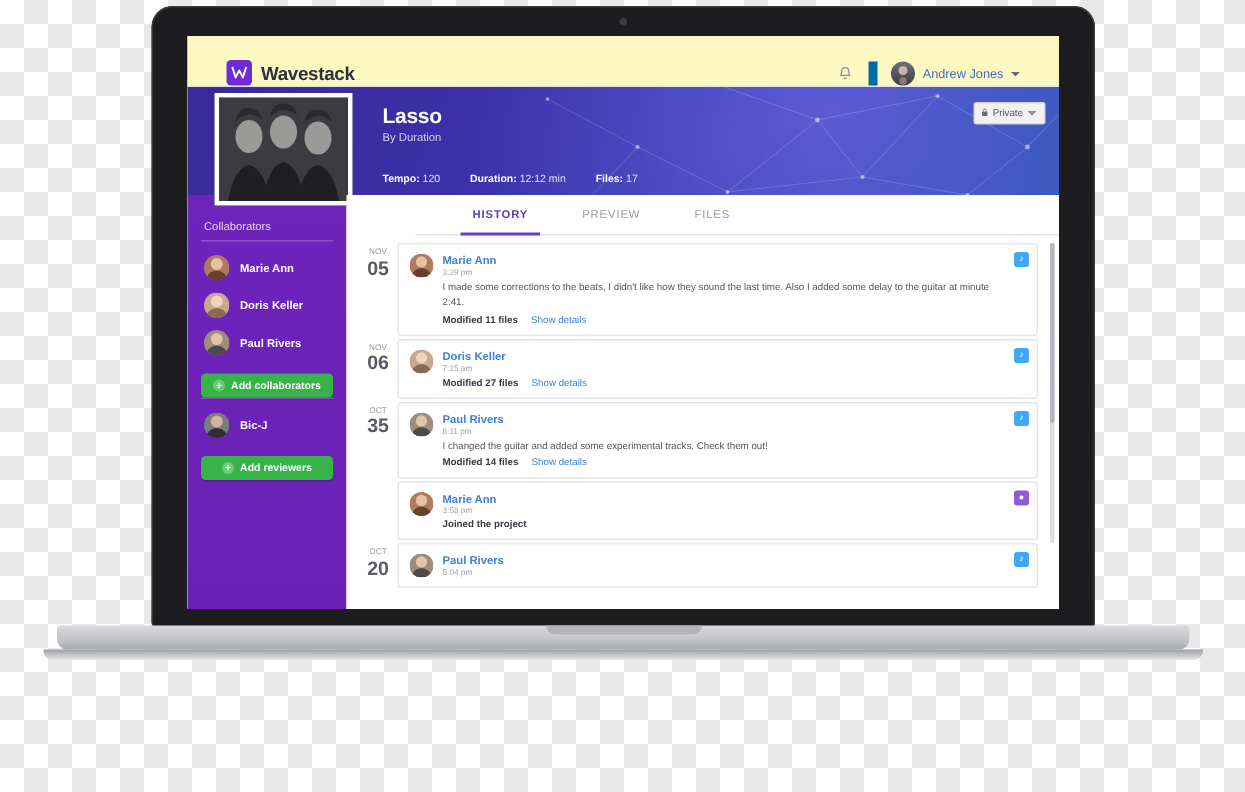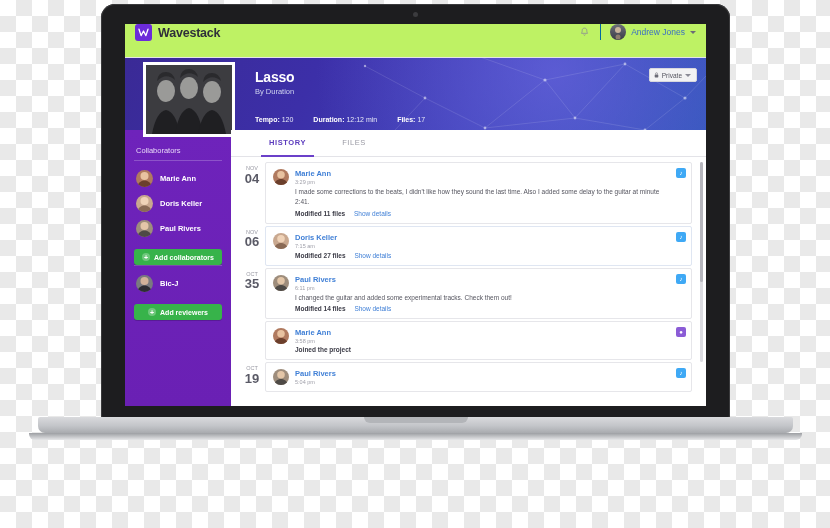--- a/index.html
+++ b/index.html
@@ -92,25 +92,25 @@
   
   .app {
     position: absolute;
     inset: 0;
     background: #fff;
     font-size: 8px;
     color: #444;
   }
   .topbar {
     height: 33px;
-    background: #bef264;
+    background: #fef9c3;
     border-bottom: 1px solid #e4e4e8;
     display: flex;
-    align-items: flex-start;
-    padding: 0 10px;
+    align-items: flex-end;
+    padding: 0 26px;
     position: relative;
   }
   .brand {
     display: flex;
     align-items: center;
     gap: 6px;
   }
   .brand-mark {
     width: 17px; height: 17px;
     background: #6c2bd9;
@@ -132,21 +132,21 @@
   .bell {
     width: 13px; height: 13px;
     display: flex; align-items: center; justify-content: center;
     color: #8a8a95;
   }
   .user-chip {
     display: flex;
     align-items: center;
     gap: 5px;
     padding-left: 9px;
-    border-left: 1px solid #0369a1;
+    border-left: 6px solid #0369a1;
   }
   .user-avatar {
     width: 16px; height: 16px;
     border-radius: 50%;
     background: linear-gradient(#6d6f7a, #3a3c46);
     position: relative;
     overflow: hidden;
   }
   .user-avatar::after {
     content: "";
@@ -300,20 +300,21 @@
     line-height: 1;
     color: #fff;
   }
 
   
   .main {
     flex: 1;
     background: #fff;
     position: relative;
     overflow: hidden;
+    padding-left: 46px;
   }
   .tabs {
     display: flex;
     gap: 0;
     border-bottom: 1px solid #e3e3e8;
     padding-left: 20px;
     height: 26px;
     align-items: center;
   }
   .tab {
@@ -609,29 +610,30 @@
 
               <div class="green-btn">
                 <span class="plus-circle">+</span>
                 <span>Add reviewers</span>
               </div>
             </div>
 
             <div class="main">
               <div class="tabs">
                 <div class="tab active">HISTORY</div>
+                <div class="tab">PREVIEW</div>
                 <div class="tab">FILES</div>
               </div>
 
               <div class="feed">
 
                 <div class="entry">
                   <div class="date-col">
                     <div class="date-mon">Nov</div>
-                    <div class="date-day">04</div>
+                    <div class="date-day">05</div>
                   </div>
                   <div class="card">
                     <span class="c-avatar">
                       <svg width="16" height="16" viewBox="0 0 17 17">
                           <rect width="17" height="17" fill="#b07a5f"></rect>
                           <circle cx="8.5" cy="6" r="4" fill="#e8c2a0"></circle>
                           <path d="M1 17c1-5 5-6.5 7.5-6.5S15 12 16 17z" fill="#6b3f2c"></path>
                         </svg>
                     </span>
                     <div class="c-body">
@@ -716,21 +718,21 @@
                       <div class="c-time">3:58 pm</div>
                       <div class="c-joined">Joined the project</div>
                     </div>
                     <span class="badge purple">●</span>
                   </div>
                 </div>
 
                 <div class="entry">
                   <div class="date-col">
                     <div class="date-mon">Oct</div>
-                    <div class="date-day">19</div>
+                    <div class="date-day">20</div>
                   </div>
                   <div class="card">
                     <span class="c-avatar">
                       <svg width="16" height="16" viewBox="0 0 17 17">
                           <rect width="17" height="17" fill="#9e8d7c"></rect>
                           <circle cx="8.5" cy="6" r="4" fill="#e3c6a8"></circle>
                           <path d="M1 17c1-5 5-6.5 7.5-6.5S15 12 16 17z" fill="#4e4a46"></path>
                         </svg>
                     </span>
                     <div class="c-body">

